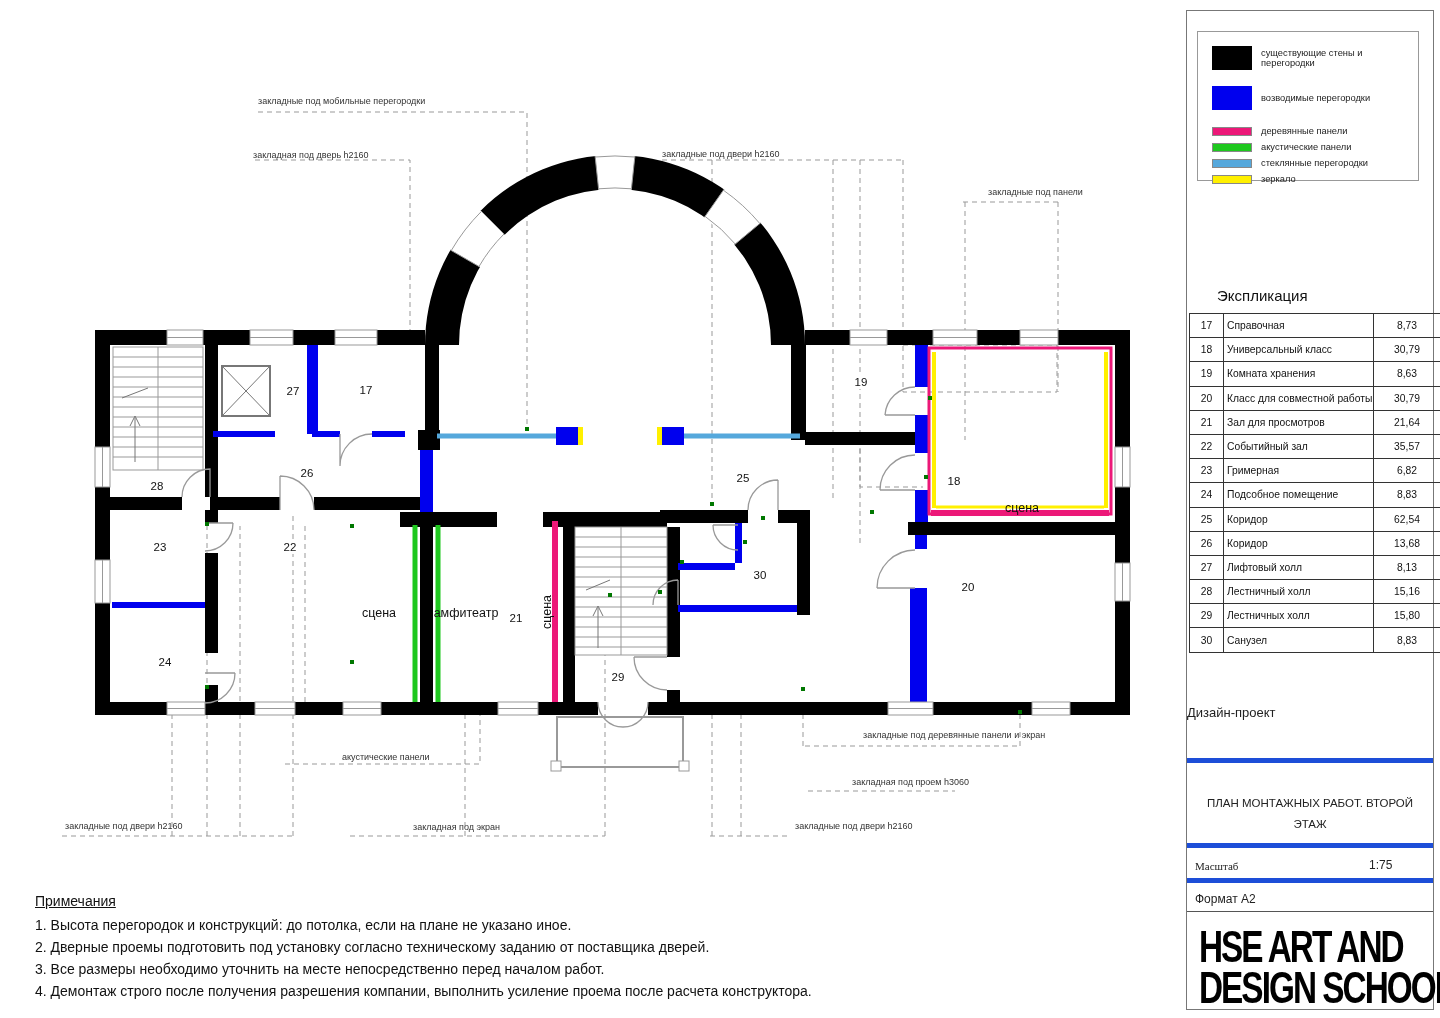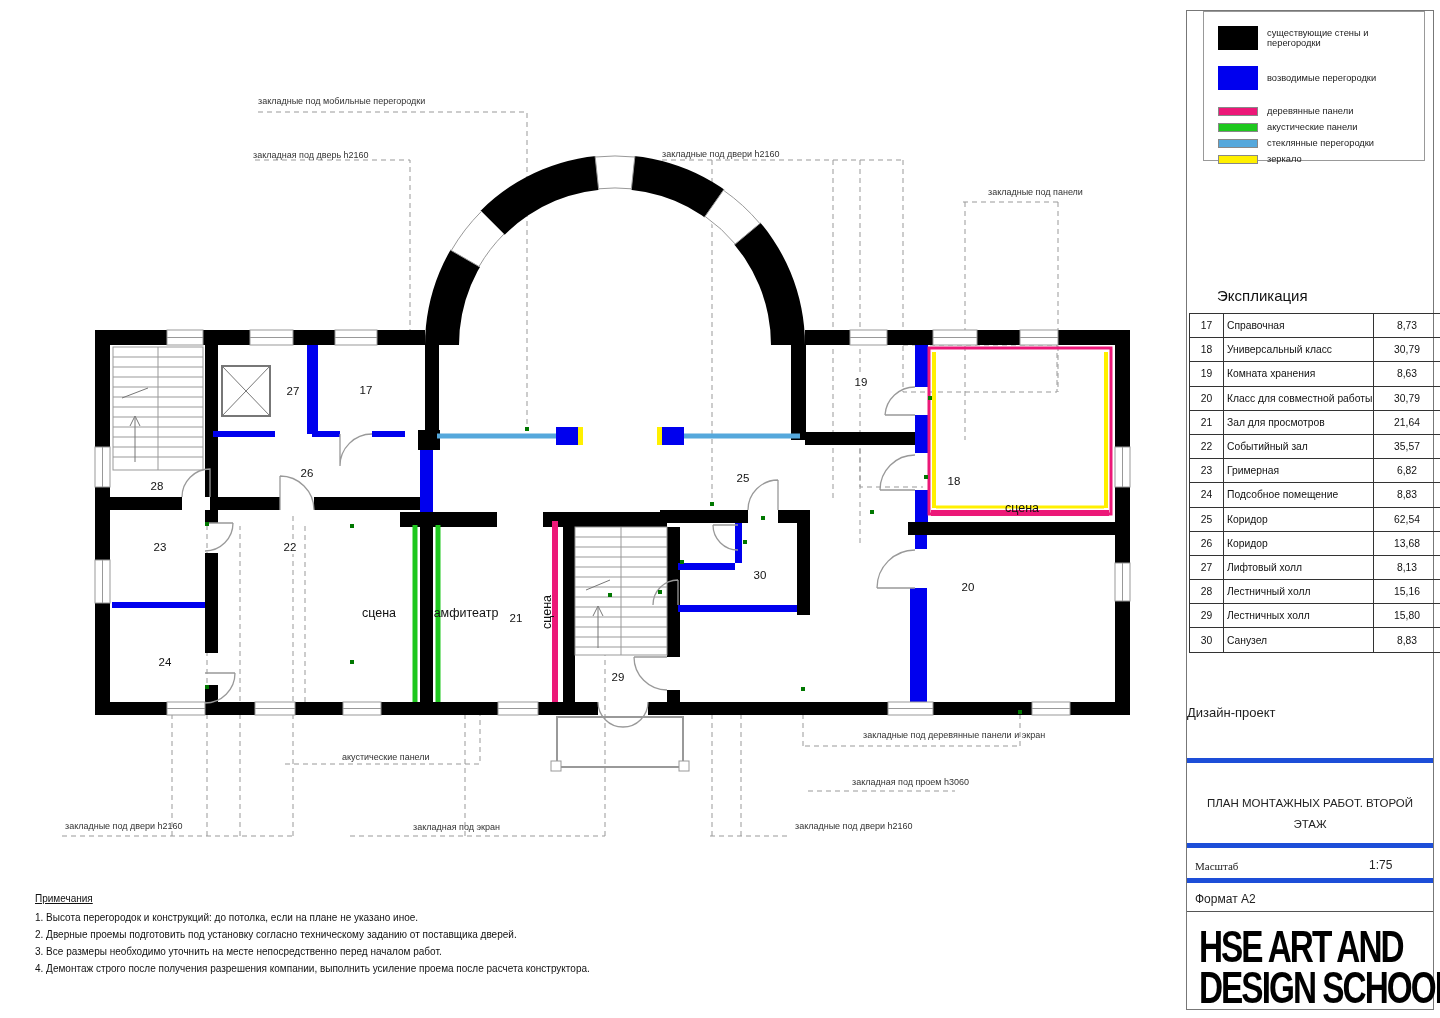--- a/index.html
+++ b/index.html
@@ -15,31 +15,31 @@
     font-size:11.5px;color:#111;background:#fff;padding:0 2px;line-height:14px;
   }
   .room-text{
     position:absolute;transform:translate(-50%,-50%);
     font-size:12.5px;color:#111;background:transparent;white-space:nowrap;
   }
   .room-text.rot{transform:translate(-50%,-50%) rotate(-90deg);}
   .annot{
     position:absolute;font-size:9px;color:#333;white-space:nowrap;line-height:10px;
   }
-  .notes{position:absolute;left:35px;top:893px;font-size:10px;color:#111;}
+  .notes{position:absolute;left:35px;top:893px;font-size:14px;color:#111;}
   .notes .ttl{text-decoration:underline;margin-bottom:8px;}
   .notes .itm{margin-bottom:6px;}
   
   #right-panel{
     position:absolute;left:1186px;top:10px;width:246px;height:998px;
     border:1px solid #777;background:#fff;
   }
   #legend-box{
-    position:absolute;left:10px;top:0;width:222px;height:150px;
-    border:1px solid #999;padding:14px 0 0 14px;box-sizing:border-box;margin-left:6px;
+    position:absolute;left:10px;top:20px;width:222px;height:150px;
+    border:1px solid #999;padding:14px 0 0 14px;box-sizing:border-box;
   }
   .lg-item{display:flex;align-items:center;margin-bottom:6px;}
   .lg-item.big{margin-bottom:16px;}
   .lg-sw{width:40px;height:9px;border:1px solid #888;margin-right:9px;flex:0 0 auto;box-sizing:border-box;}
   .lg-item.big .lg-sw{height:24px;border:none;}
   .lg-lb{font-size:9.3px;color:#222;}
   #expl-title{position:absolute;left:30px;top:276px;font-size:15px;color:#111;}
   #expl-table{
     position:absolute;left:2px;top:302px;width:240px;border-collapse:collapse;table-layout:fixed;
   }

